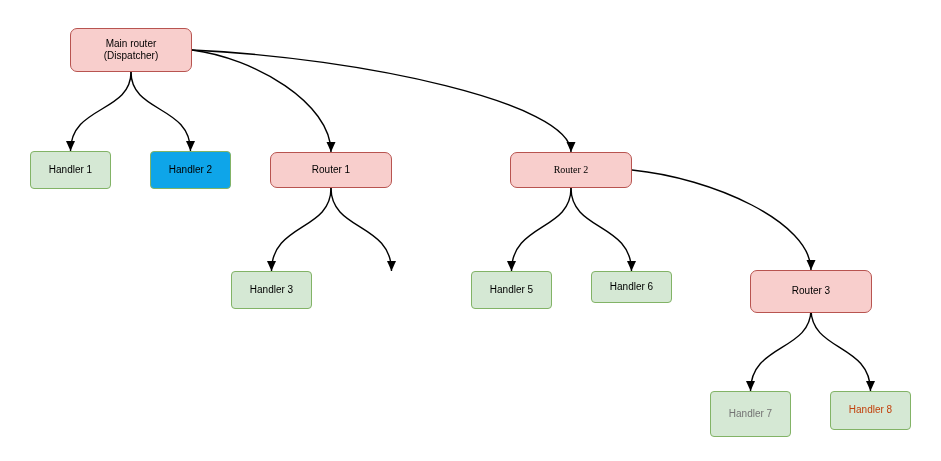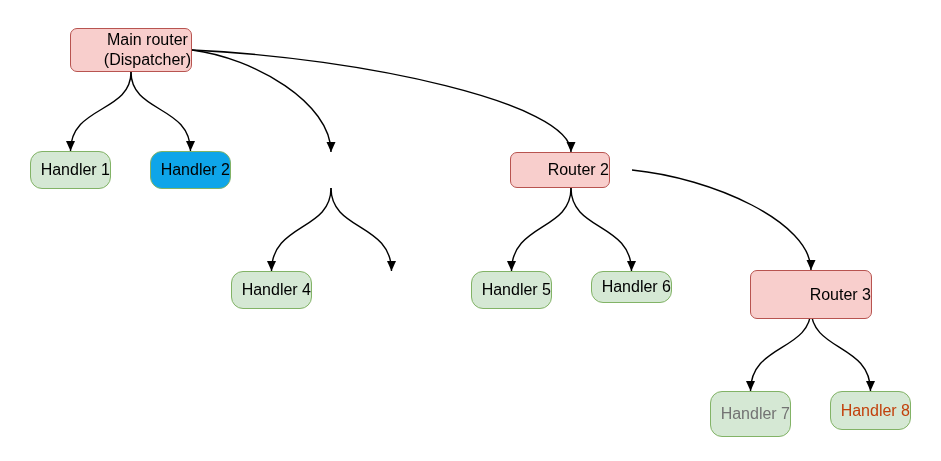--- a/index.html
+++ b/index.html
@@ -14,34 +14,34 @@
   #edge-layer {
     position: absolute;
     left: 0; top: 0;
     width: 941px; height: 461px;
   }
   .node {
     position: absolute;
     box-sizing: border-box;
     display: flex;
     align-items: center;
-    justify-content: flex-end;
+    justify-content: center;
     text-align: center;
-    font-size: 16px;
+    font-size: 10px;
     line-height: 1.22;
     color: #000000;
     white-space: pre-line;
   }
   .node.router {
     border-radius: 7px;
     border-style: solid;
     border-width: 1.5px;
   }
   .node.handler {
-    border-radius: 12px;
+    border-radius: 4px;
     border-style: solid;
     border-width: 1.3px;
   }
   .edge {
     fill: none;
     stroke-width: 1.4px;
   }
 </style>
 </head>
 <body>
@@ -65,20 +65,21 @@
         <path class="edge" d="M 632 170 C 712.55 178, 811 222, 811 270" stroke="#000000" marker-end="url(#arrowhead)"></path>
         <path class="edge" d="M 811 309 C 811 351.64, 750.5 343.44, 750.5 391" stroke="#000000" marker-end="url(#arrowhead)"></path>
         <path class="edge" d="M 811 309 C 811 351.64, 870.5 343.44, 870.5 391" stroke="#000000" marker-end="url(#arrowhead)"></path>
       </g>
   </svg>
 
 <div class="node router" style="left: 70px; top: 28px; width: 122px; height: 44px; background: rgb(248, 206, 204); border-color: rgb(184, 84, 80); color: rgb(0, 0, 0);"><span>Main router
 (Dispatcher)</span></div>
     <div class="node handler" style="left: 30px; top: 151px; width: 81px; height: 38px; background: rgb(213, 232, 212); border-color: rgb(130, 179, 102); color: rgb(0, 0, 0);"><span>Handler 1</span></div>
     <div class="node handler" style="left: 150px; top: 151px; width: 81px; height: 38px; background: #0ea5e9; border-color: rgb(130, 179, 102); color: rgb(0, 0, 0);"><span>Handler 2</span></div>
-    <div class="node router" style="left: 510px; top: 152px; width: 100px; height: 36px; background: rgb(248, 206, 204); border-color: rgb(184, 84, 80); color: rgb(0, 0, 0);"><span>Router 2</span></div>
-    <div class="node handler" style="left: 231px; top: 271px; width: 81px; height: 38px; background: rgb(213, 232, 212); border-color: rgb(130, 179, 102); color: rgb(0, 0, 0);"><span>Handler 4</span></div>
+    <div class="node router" style="left: 270px; top: 152px; width: 122px; height: 36px; background: rgb(248, 206, 204); border-color: rgb(184, 84, 80); color: rgb(0, 0, 0);"><span>Router 1</span></div>
+    <div class="node router" style="left: 510px; top: 152px; width: 122px; height: 36px; background: rgb(248, 206, 204); border-color: rgb(184, 84, 80); color: rgb(0, 0, 0); font-family: Liberation Serif, serif;"><span>Router 2</span></div>
+    <div class="node handler" style="left: 231px; top: 271px; width: 81px; height: 38px; background: rgb(213, 232, 212); border-color: rgb(130, 179, 102); color: rgb(0, 0, 0);"><span>Handler 3</span></div>
     <div class="node handler" style="left: 471px; top: 271px; width: 81px; height: 38px; background: rgb(213, 232, 212); border-color: rgb(130, 179, 102); color: rgb(0, 0, 0);"><span>Handler 5</span></div>
     <div class="node handler" style="left: 591px; top: 271px; width: 81px; height: 32px; background: rgb(213, 232, 212); border-color: rgb(130, 179, 102); color: rgb(0, 0, 0);"><span>Handler 6</span></div>
-    <div class="node router" style="left: 750px; top: 270px; width: 122px; height: 49px; background: rgb(248, 206, 204); border-color: rgb(184, 84, 80); color: rgb(0, 0, 0);"><span>Router 3</span></div>
+    <div class="node router" style="left: 750px; top: 270px; width: 122px; height: 43px; background: rgb(248, 206, 204); border-color: rgb(184, 84, 80); color: rgb(0, 0, 0);"><span>Router 3</span></div>
     <div class="node handler" style="left: 710px; top: 391px; width: 81px; height: 46px; background: rgb(213, 232, 212); border-color: rgb(130, 179, 102); color: #737373;"><span>Handler 7</span></div>
     <div class="node handler" style="left: 830px; top: 391px; width: 81px; height: 39px; background: rgb(213, 232, 212); border-color: rgb(130, 179, 102); color: #c2410c;"><span>Handler 8</span></div>
   </div>
 
 </body></html>

